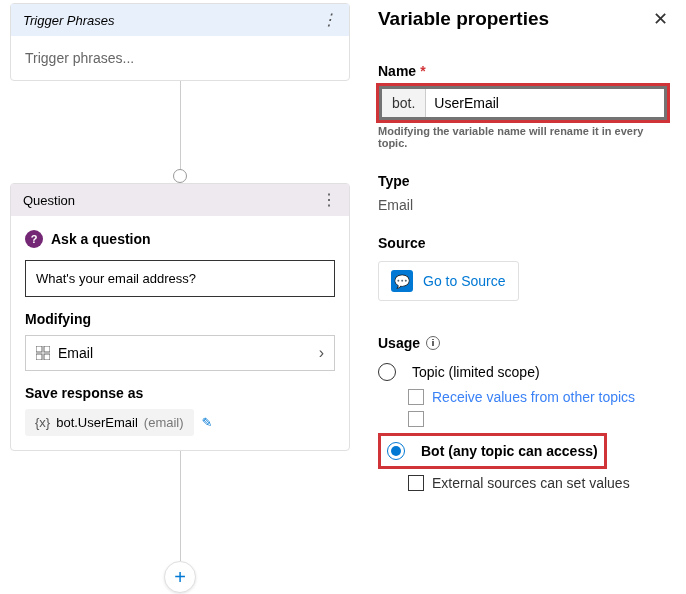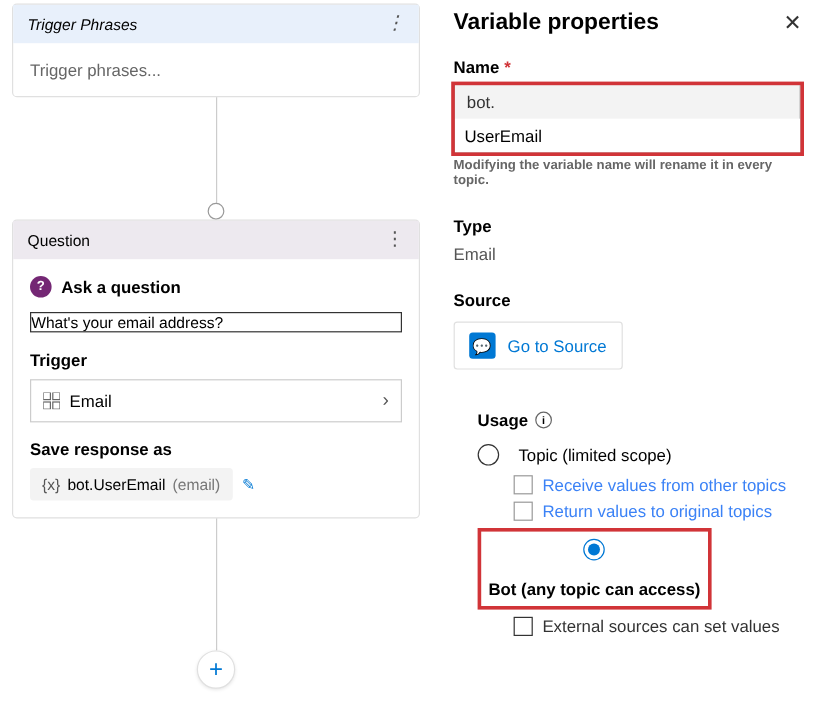--- a/index.html
+++ b/index.html
@@ -17,58 +17,58 @@
 .trigger-phrases-text { color: #666; font-size: 14px; padding: 14px; }
 
 .connector { width: 1px; background: #ccc; margin: 0 auto; }
 .connector.c1 { height: 95px; }
 .connector-end { display:flex; justify-content:center; }
 .circle-node { width: 14px; height: 14px; border: 1px solid #999; border-radius: 50%; background: #fff; margin: -7px auto 0; }
 
 .question-title { display: flex; align-items: center; gap: 8px; font-weight: 600; font-size: 14px; margin-bottom: 12px; }
 .q-icon { width: 18px; height: 18px; background: #742774; border-radius: 50%; display: flex; align-items: center; justify-content: center; color: #fff; font-size: 11px; font-weight: bold; }
 
-.text-input { width: 100%; border: 1px solid #333; font-size: 13px; }
+.text-input { width: 100%; border: 1px solid #333; padding: 10px; font-size: 13px; }
 .section-label { font-weight: 600; font-size: 14px; margin: 14px 0 8px; }
 
 .identify-row { display: flex; align-items: center; justify-content: space-between; border: 1px solid #ccc; padding: 8px 10px; font-size: 14px; }
 .identify-left { display: flex; align-items: center; gap: 8px; }
 .chevron { font-size: 16px; color: #555; }
 
 .var-chip { display: inline-flex; align-items: center; gap: 6px; background: #f3f3f3; border-radius: 3px; padding: 6px 10px; font-size: 13px; }
 .var-x { color: #555; }
 .var-type-suffix { color: #777; }
 .pencil { color: #0078d4; cursor: pointer; font-size: 13px; }
 
 .add-btn { width: 32px; height: 32px; border-radius: 50%; border: 1px solid #e0e0e0; background: #fff; display: flex; align-items: center; justify-content: center; margin: 0 auto; color: #0078d4; font-size: 20px; box-shadow: 0 1px 3px rgba(0,0,0,0.1); cursor:pointer; }
 .connector.c2 { height: 110px; }
 
-.pane-header { display: flex; justify-content: space-between; align-items: center; margin-bottom: 18px; }
+.pane-header { display: flex; justify-content: space-between; align-items: center; margin-bottom: 33px; }
 .pane-title { font-size: 19px; font-weight: 600; }
 .close-x { font-size: 18px; cursor: pointer; color: #333; }
 
 .field-label { font-weight: 600; font-size: 14px; margin-bottom: 6px; display: flex; align-items: center; gap: 4px; }
 .req-star { color: #d13438; }
 
-.name-input-wrap { display: flex; border: 1px solid #737373; flex-direction: column; }
+.name-input-wrap { display: flex; border: 4px solid #737373; }
 .name-prefix { background: #f3f3f3; padding: 6px 10px; font-size: 14px; color: #333; border-right: 1px solid #ccc; }
 .name-field { flex: 1; border: none; padding: 6px 8px; font-size: 14px; outline: none; }
 .hint { font-size: 11px; color: #666; margin-top: 4px; font-weight: bold; }
 
 .highlight-red { outline: 3px solid #d13438; outline-offset: -1px; }
 
 .type-block { margin-top: 24px; }
 .type-value { font-size: 14px; color: #555; margin-top: 8px; }
 
 .source-block { margin-top: 22px; }
 .source-btn { display: flex; align-items: center; gap: 10px; border: 1px solid #e0e0e0; border-radius: 3px; padding: 8px 12px; margin-top: 10px; cursor: pointer; width: fit-content; }
 .source-icon { width: 22px; height: 22px; background: #0078d4; border-radius: 3px; display: flex; align-items: center; justify-content: center; color: #fff; font-size: 13px; }
 .source-link { color: #0078d4; font-size: 14px; }
 
-.usage-block { margin-top: 34px; margin-left: 20px; }
+.usage-block { margin-top: 34px; }
 .usage-header { display: flex; align-items: center; gap: 6px; font-weight: 600; font-size: 14px; margin-bottom: 10px; }
 .info-icon { width: 14px; height: 14px; border: 1px solid #666; border-radius: 50%; display: flex; align-items: center; justify-content: center; font-size: 9px; }
 
 .radio-row { display: flex; align-items: center; gap: 16px; font-size: 14px; margin: 6px 0; padding: 2px 0; }
 .radio { width: 18px; height: 18px; border: 1px solid #333; border-radius: 50%; display: flex; align-items: center; justify-content: center; flex-shrink:0; }
 .radio.checked::after { content: ''; width: 10px; height: 10px; background: #0078d4; border-radius: 50%; }
 .radio.checked { border-color: #0078d4; }
 
 .check-row { display: flex; align-items: center; gap: 8px; font-size: 14px; margin: 6px 0 6px 30px; color: #3b82f6; }
 .check-row.enabled { color: #333; margin-left: 30px; }
@@ -103,21 +103,21 @@
       <span>Question</span>
       <span class="dots">⋮</span>
     </div>
     <div class="card-body">
       <div class="question-title">
         <span class="q-icon">?</span>
         <span>Ask a question</span>
       </div>
       <input class="text-input" value="What's your email address?" style="">
       
-      <div class="section-label">Trigger</div>
+      <div class="section-label">Modifying</div>
       <div class="identify-row">
         <div class="identify-left">
           <span class="grid-icon">
             <svg viewBox="0 0 14 14">
                 <rect x="0" y="0" width="6" height="6" fill="none" stroke="#666"></rect>
                 <rect x="8" y="0" width="6" height="6" fill="none" stroke="#666"></rect>
                 <rect x="0" y="8" width="6" height="6" fill="none" stroke="#666"></rect>
                 <rect x="8" y="8" width="6" height="6" fill="none" stroke="#666"></rect>
               </svg>
           </span>
@@ -180,25 +180,24 @@
     <div class="radio-row">
       <div class="radio"></div>
       <span>Topic (limited scope)</span>
     </div>
     <div class="check-row">
       <div class="checkbox"></div>
       <span>Receive values from other topics</span>
     </div>
     <div class="check-row">
       <div class="checkbox"></div>
-      <span>Return values to original topics</span>
     </div>
 
     <div class="bot-highlight">
-      <div class="radio-row" style="margin:0;flex-direction:column;">
+      <div class="radio-row" style="margin:0;">
         <div class="radio checked"></div>
         <span style="font-weight:600;">Bot (any topic can access)</span>
       </div>
     </div>
     <div class="check-row enabled">
       <div class="checkbox"></div>
       <span>External sources can set values</span>
     </div>
   </div>
 

